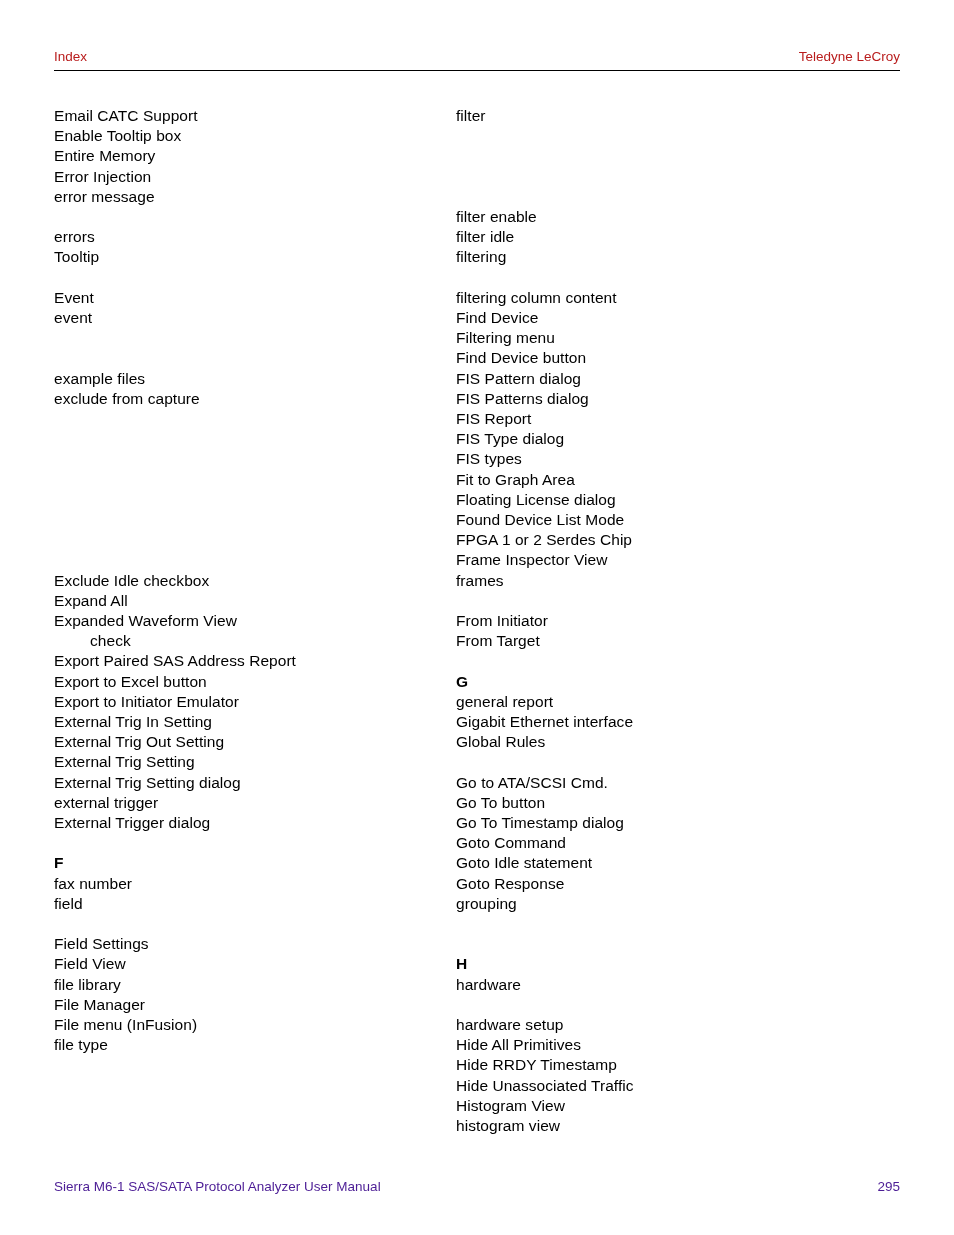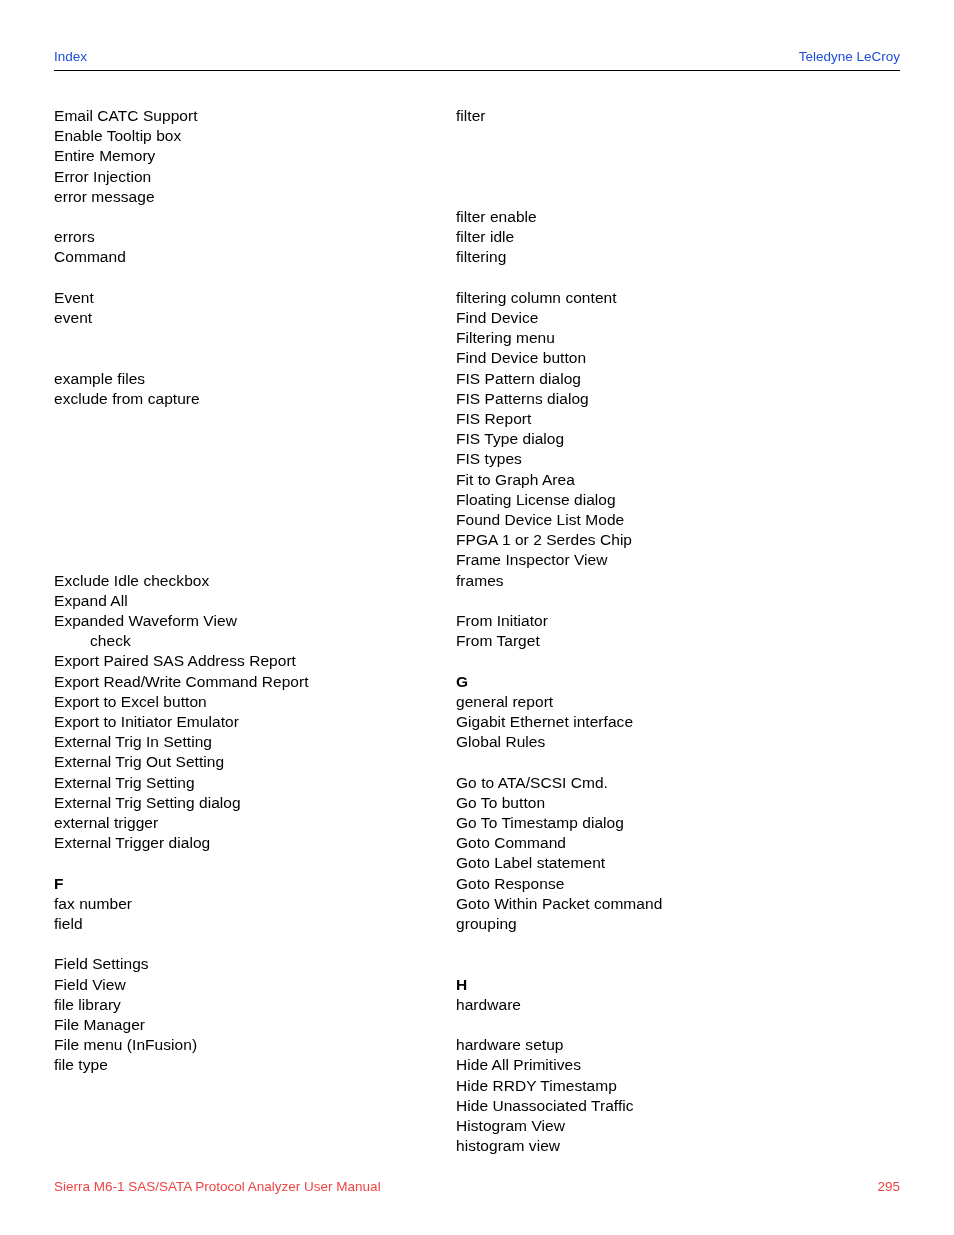--- a/index.html
+++ b/index.html
@@ -24,21 +24,21 @@
   .page-header {
     position: absolute;
     left: 54px;
     top: 48px;
     width: 846px;
     display: flex;
     justify-content: space-between;
     align-items: baseline;
     font-size: 13.5px;
     line-height: 17px;
-    color: #1d4ed8;
+    color: #b91c1c;
   }
   .page-header .hdr-left { text-align: left; }
   .page-header .hdr-right { text-align: right; }
 
   .header-rule {
     position: absolute;
     left: 54px;
     top: 70px;
     width: 846px;
     height: 0;
@@ -83,21 +83,21 @@
   .page-footer {
     position: absolute;
     left: 54px;
     top: 1178px;
     width: 846px;
     display: flex;
     justify-content: space-between;
     align-items: baseline;
     font-size: 13.5px;
     line-height: 17px;
-    color: #ef4444;
+    color: #4c1d95;
   }
   .page-footer .ftr-left { text-align: left; }
   .page-footer .ftr-right { text-align: right; margin-left: 24px; }
 </style>
 </head>
 <body>
 
 <div class="page">
 
   <div class="page-header">
@@ -109,34 +109,33 @@
 
   <div class="columns">
     <div class="col col-left">
         <div class="entry">Email CATC Support</div>
         <div class="entry">Enable Tooltip box</div>
         <div class="entry">Entire Memory</div>
         <div class="entry">Error Injection</div>
         <div class="entry">error message</div>
         <div class="gap"></div>
         <div class="entry">errors</div>
-        <div class="entry">Command</div>
+        <div class="entry">Tooltip</div>
         <div class="gap"></div>
         <div class="entry">Event</div>
         <div class="entry">event</div>
         <div class="gap gap-2"></div>
         <div class="entry">example files</div>
         <div class="entry">exclude from capture</div>
         <div class="gap gap-8"></div>
         <div class="entry">Exclude Idle checkbox</div>
         <div class="entry">Expand All</div>
         <div class="entry">Expanded Waveform View</div>
         <div class="entry cont">check</div>
         <div class="entry">Export Paired SAS Address Report</div>
-        <div class="entry">Export Read/Write Command Report</div>
         <div class="entry">Export to Excel button</div>
         <div class="entry">Export to Initiator Emulator</div>
         <div class="entry">External Trig In Setting</div>
         <div class="entry">External Trig Out Setting</div>
         <div class="entry">External Trig Setting</div>
         <div class="entry">External Trig Setting dialog</div>
         <div class="entry">external trigger</div>
         <div class="entry">External Trigger dialog</div>
         <div class="gap"></div>
         <div class="letter-heading">F</div>
@@ -178,23 +177,22 @@
         <div class="gap"></div>
         <div class="letter-heading">G</div>
         <div class="entry">general report</div>
         <div class="entry">Gigabit Ethernet interface</div>
         <div class="entry">Global Rules</div>
         <div class="gap"></div>
         <div class="entry">Go to ATA/SCSI Cmd.</div>
         <div class="entry">Go To button</div>
         <div class="entry">Go To Timestamp dialog</div>
         <div class="entry">Goto Command</div>
-        <div class="entry">Goto Label statement</div>
+        <div class="entry">Goto Idle statement</div>
         <div class="entry">Goto Response</div>
-        <div class="entry">Goto Within Packet command</div>
         <div class="entry">grouping</div>
         <div class="gap gap-2"></div>
         <div class="letter-heading">H</div>
         <div class="entry">hardware</div>
         <div class="gap"></div>
         <div class="entry">hardware setup</div>
         <div class="entry">Hide All Primitives</div>
         <div class="entry">Hide RRDY Timestamp</div>
         <div class="entry">Hide Unassociated Traffic</div>
         <div class="entry">Histogram View</div>

